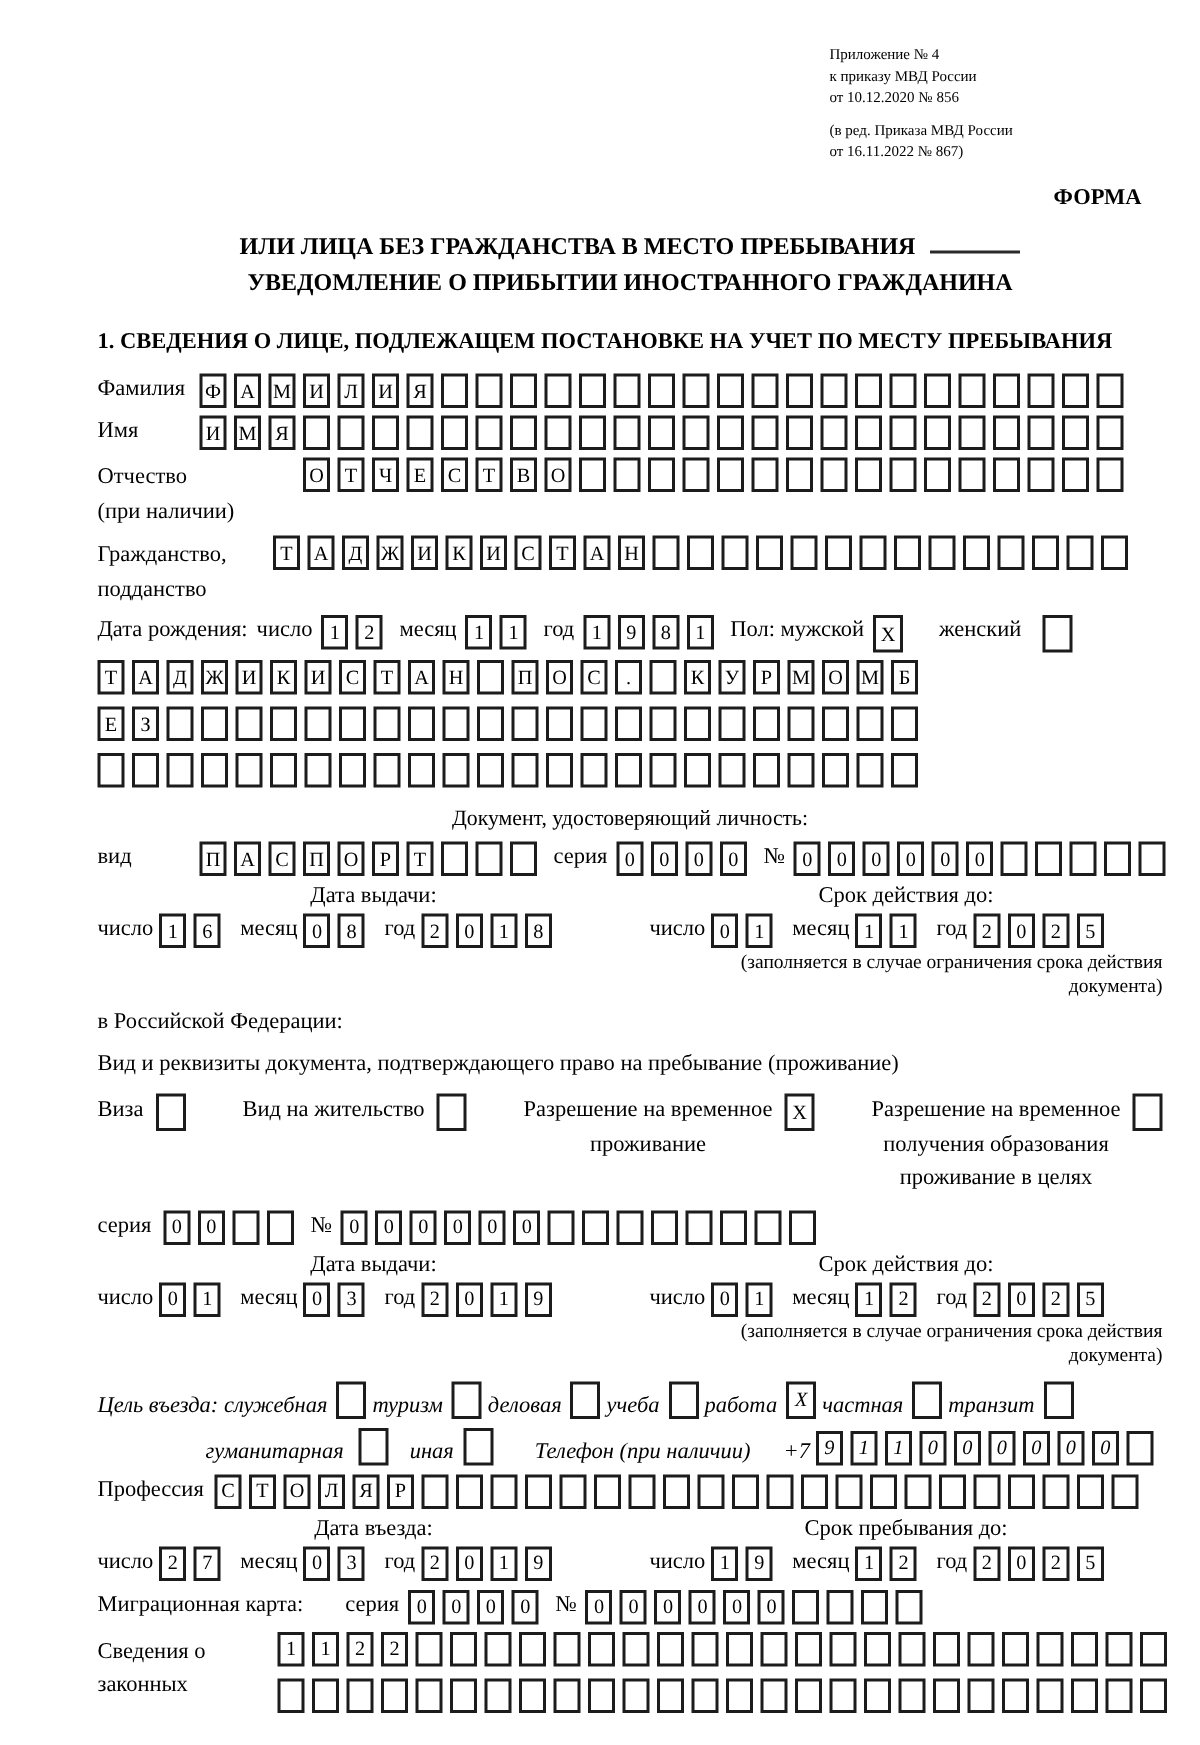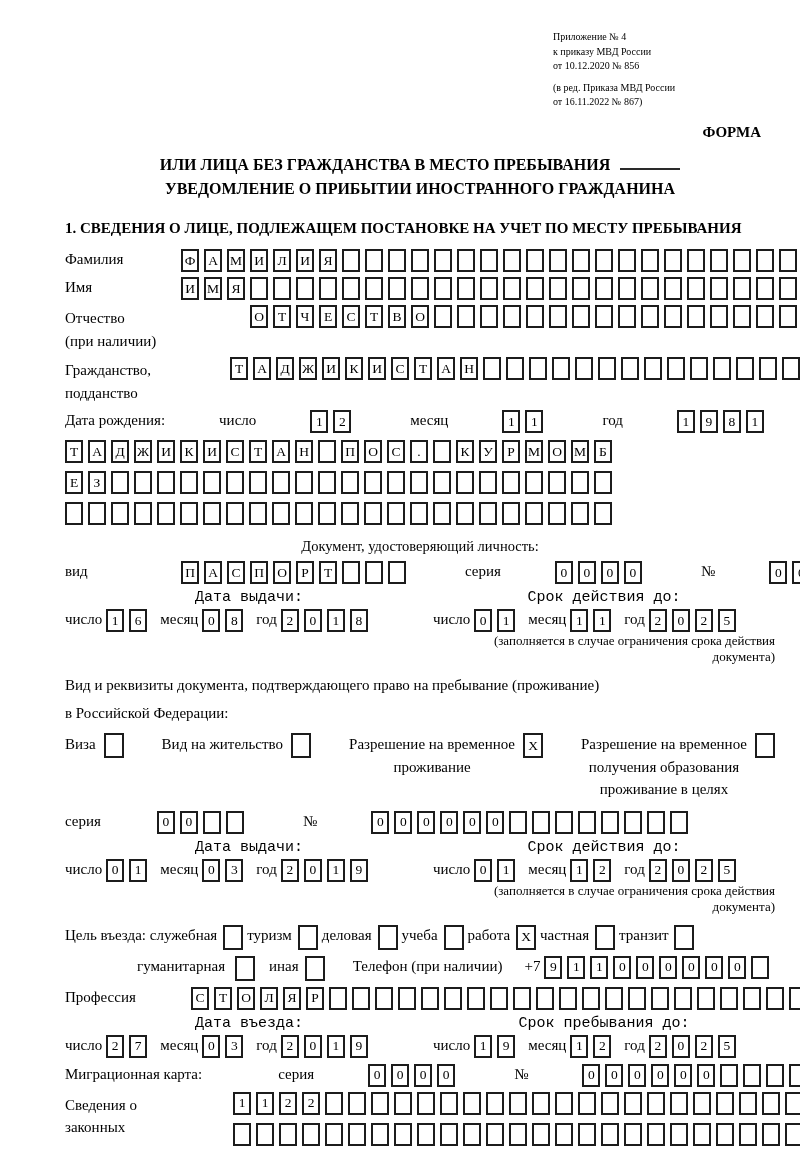--- a/index.html
+++ b/index.html
@@ -14,21 +14,21 @@
   .hdr .grp2{margin-top:7px;}
   .form-label{font-weight:bold;text-align:right;padding-right:14px;margin-top:14px;font-size:15px;}
 
   
   .title{text-align:center;font-weight:bold;font-size:16px;line-height:1.55;margin-top:12px;}
   .blank-line{display:inline-block;width:60px;border-bottom:2px solid #2a2a2a;margin-left:10px;}
 
   .sec-heading{font-weight:bold;font-size:15px;margin-top:18px;margin-bottom:12px;white-space:nowrap;}
 
   
-  .frow{display:flex;align-items:flex-start;margin-bottom:5px;white-space:nowrap;gap:48px;}
+  .frow{display:flex;align-items:flex-start;margin-bottom:5px;white-space:nowrap;}
   .flabel{flex:none;padding-top:2px;}
   .lines{line-height:1.5;}
   .boxes{display:flex;flex-wrap:nowrap;}
   .cb{
     flex:none;width:18px;height:23px;box-sizing:border-box;border:2px solid #1c1c1c;
     margin-right:5px;display:flex;align-items:center;justify-content:center;
     font-size:13.5px;background:#fff;
   }
   .chkwrap .cb{width:20px;height:25px;margin-right:0;}
 
@@ -36,36 +36,36 @@
   .stack .boxes{margin-bottom:8px;}
 
   .center-heading{text-align:center;font-weight:normal;font-size:14.5px;margin:4px 0 6px;}
 
   .inline-label{padding:2px 6px 0 6px;}
 
   
   .dates-cols{display:flex;margin-top:2px;}
   .dcol-left{width:368px;flex:none;}
   .dcol-right{flex:1;}
-  .dhead{text-align:center;margin-bottom:3px;font-family:Liberation Mono, monospace;}
+  .dhead{text-align:center;margin-bottom:3px;}
   .dgroup{display:flex;align-items:flex-start;white-space:nowrap;}
   .dgroup .lbl{padding-top:2px;}
   .dgroup .boxes{margin:0 8px 0 4px;}
   .note{font-size:13px;text-align:right;margin-top:1px;margin-bottom:4px;}
 
   .plain{margin:4px 0;line-height:1.6;}
 
   
   .opt-row{display:flex;justify-content:space-between;align-items:flex-start;margin:8px 0 2px;}
   .opt{display:flex;align-items:flex-start;}
   .opt .cap{text-align:center;line-height:1.5;}
   .opt .chkwrap{margin-left:8px;}
 
   
-  .purpose-row{display:flex;align-items:flex-start;white-space:nowrap;margin-bottom:6px;}
+  .purpose-row{display:flex;align-items:flex-end;white-space:nowrap;margin-bottom:6px;font-style:italic;}
   .purpose-row .inline-label{padding:2px 4px 0 4px;}
   .purpose-row .chkwrap{margin-left:2px;}
   .indent72{margin-left:72px;}
 </style>
 </head>
 <body>
 
 <div class="page">
 
   <div class="hdr">
@@ -411,22 +411,22 @@
             <span class="cb">2</span>
             <span class="cb">0</span>
             <span class="cb">2</span>
             <span class="cb">5</span>
           </span>
       </div>
       <div class="note">(заполняется в случае ограничения срока действия документа)</div>
     </div>
   </div>
 
+  <div class="plain" style="margin-top:0;">в Российской Федерации:</div>
   <div class="plain">Вид и реквизиты документа, подтверждающего право на пребывание (проживание)</div>
-  <div class="plain" style="margin-top:0;">в Российской Федерации:</div>
 
   <div class="opt-row">
     <div class="opt">
       <span class="cap">Виза</span>
       <span class="chkwrap">
           <span class="cb"></span>
         </span>
     </div>
     <div class="opt">
       <span class="cap">Вид на жительство</span>

